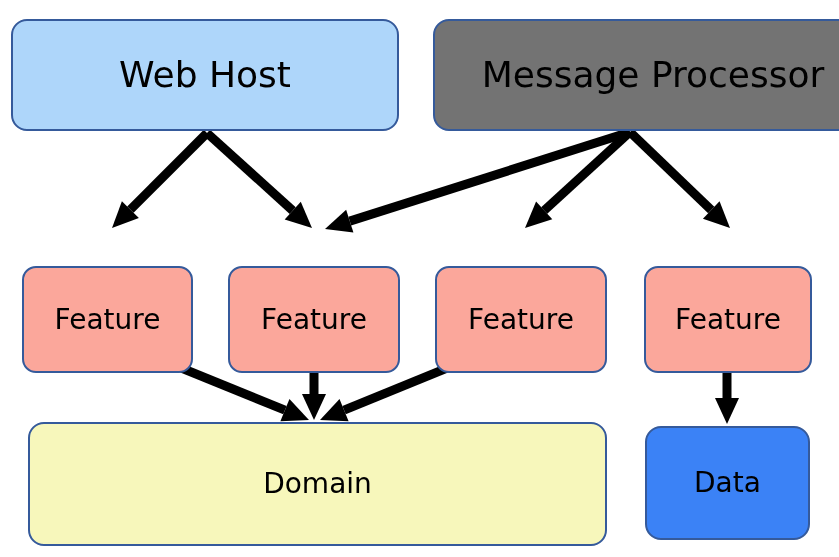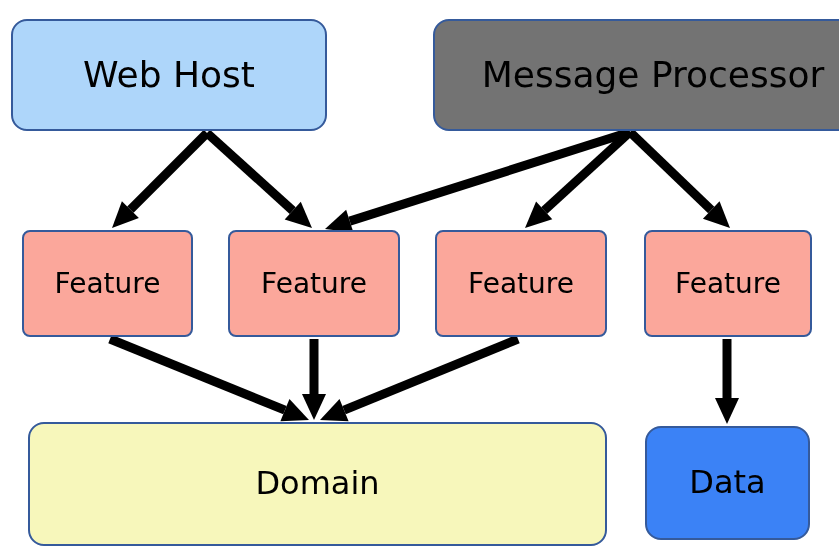--- a/index.html
+++ b/index.html
@@ -39,25 +39,26 @@
     display: block;
     white-space: nowrap;
   }
   .tier-host {
     background: #aed6fa;
     font-size: 36px;
   }
   .tier-feature {
     background: #fba79b;
     font-size: 28px;
-    border-radius: 8px;
+    border-radius: 14px;
+    margin-top: 36px;
   }
   .tier-store {
     background: #f7f7bb;
-    font-size: 32px;
+    font-size: 28px;
   }
 </style>
 </head>
 <body>
 
 <div id="canvas">
 
   <svg id="arrow-layer" viewBox="0 0 839 557" width="839" height="557" xmlns="http://www.w3.org/2000/svg">
       <g>
         <line x1="207" y1="133" x2="130.38477631085024" y2="209.61522368914976" stroke="#000000" stroke-width="9" stroke-linecap="butt"></line>
@@ -91,21 +92,21 @@
         <line x1="518" y1="339" x2="344.0642208613476" y2="410.1555460112669" stroke="#000000" stroke-width="9" stroke-linecap="butt"></line>
         <polygon points="320,420 339.5206267127016,399.04898253679875 348.60781500999366,421.26210948573504" fill="#000000"></polygon>
       </g>
       <g>
         <line x1="727" y1="339" x2="727" y2="398" stroke="#000000" stroke-width="9" stroke-linecap="butt"></line>
         <polygon points="727,424 715,398 739,398" fill="#000000"></polygon>
       </g>
     </svg>
 
   <div id="node-layer">
-      <div class="node tier-host" style="left: 11px; top: 19px; width: 316px; height: 112px; background: rgb(174, 214, 250); border-color: rgb(53, 90, 155);">
+      <div class="node tier-host" style="left: 11px; top: 19px; width: 388px; height: 112px; background: rgb(174, 214, 250); border-color: rgb(53, 90, 155);">
         <span class="node-label">Web Host</span>
       </div>
       <div class="node tier-host" style="left: 433px; top: 19px; width: 440px; height: 112px; background: #737373; border-color: rgb(53, 90, 155);">
         <span class="node-label">Message Processor</span>
       </div>
       <div class="node tier-feature" style="left: 22px; top: 230px; width: 171px; height: 107px; background: rgb(251, 167, 155); border-color: rgb(53, 90, 155);">
         <span class="node-label">Feature</span>
       </div>
       <div class="node tier-feature" style="left: 228px; top: 230px; width: 172px; height: 107px; background: rgb(251, 167, 155); border-color: rgb(53, 90, 155);">
         <span class="node-label">Feature</span>

